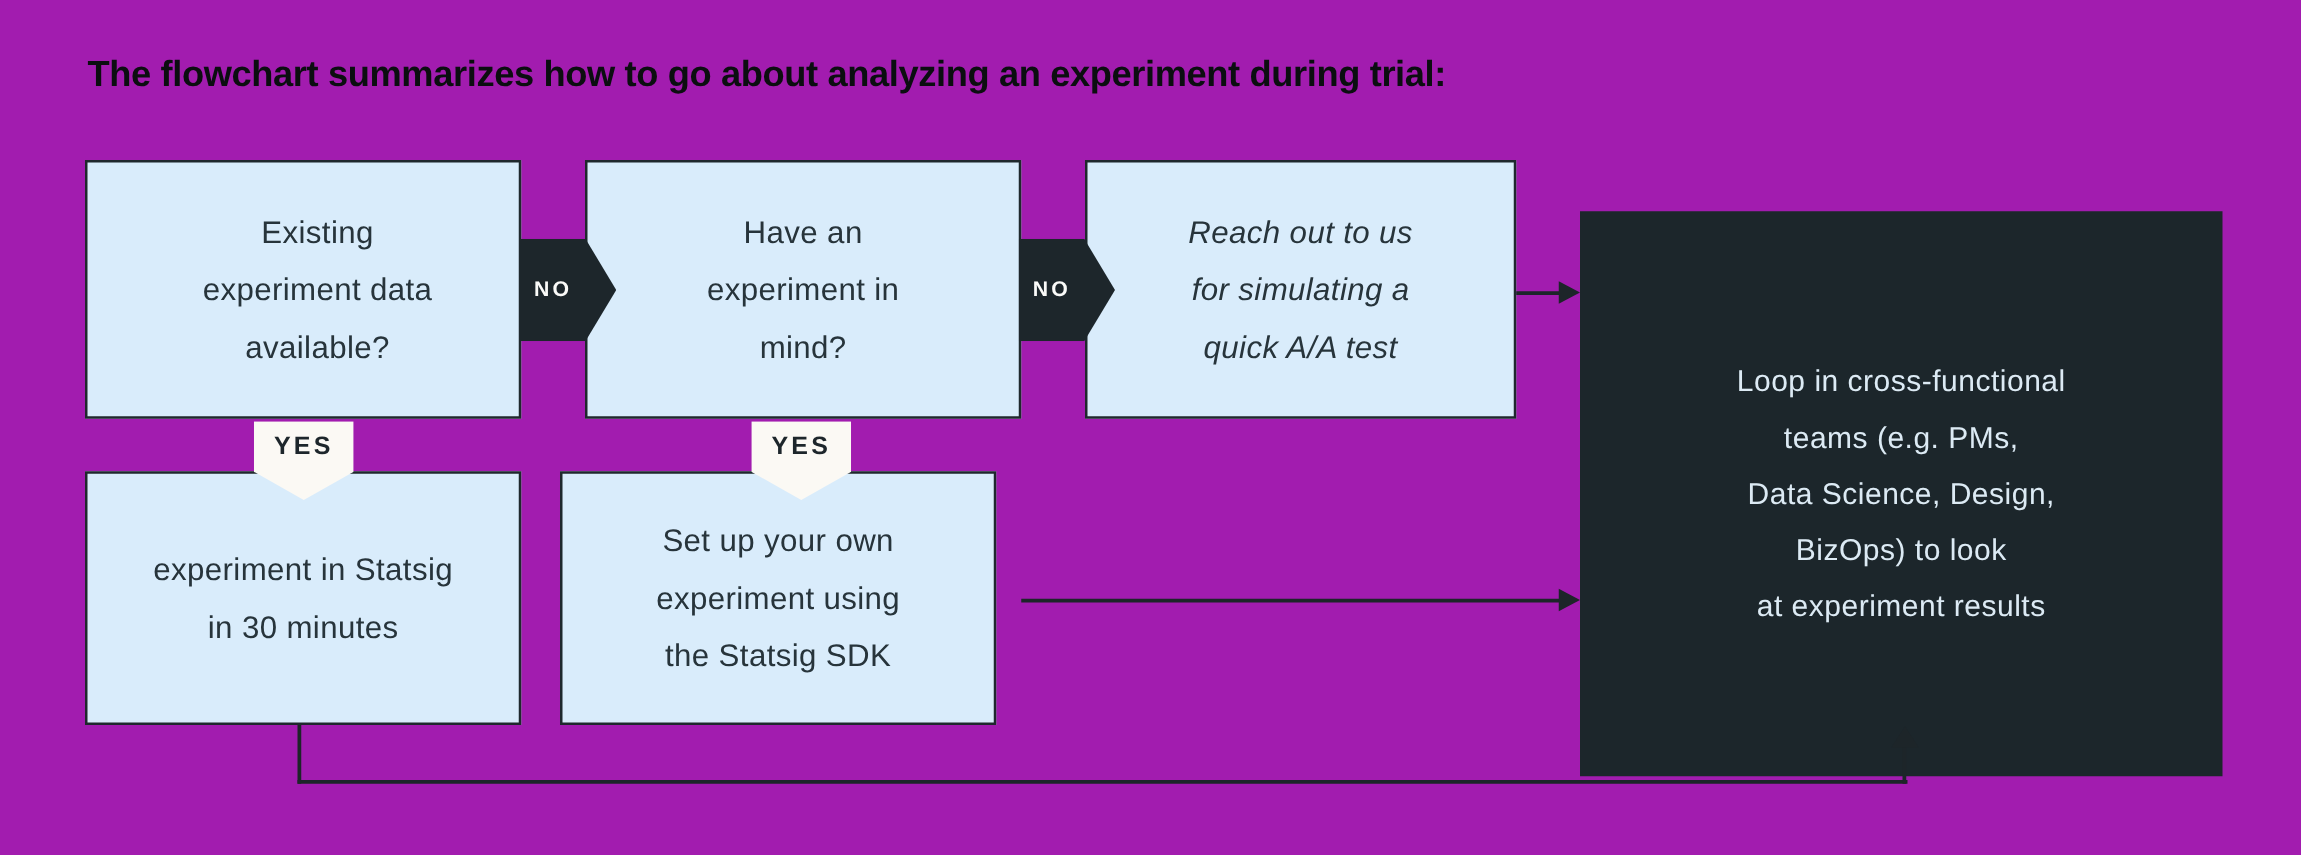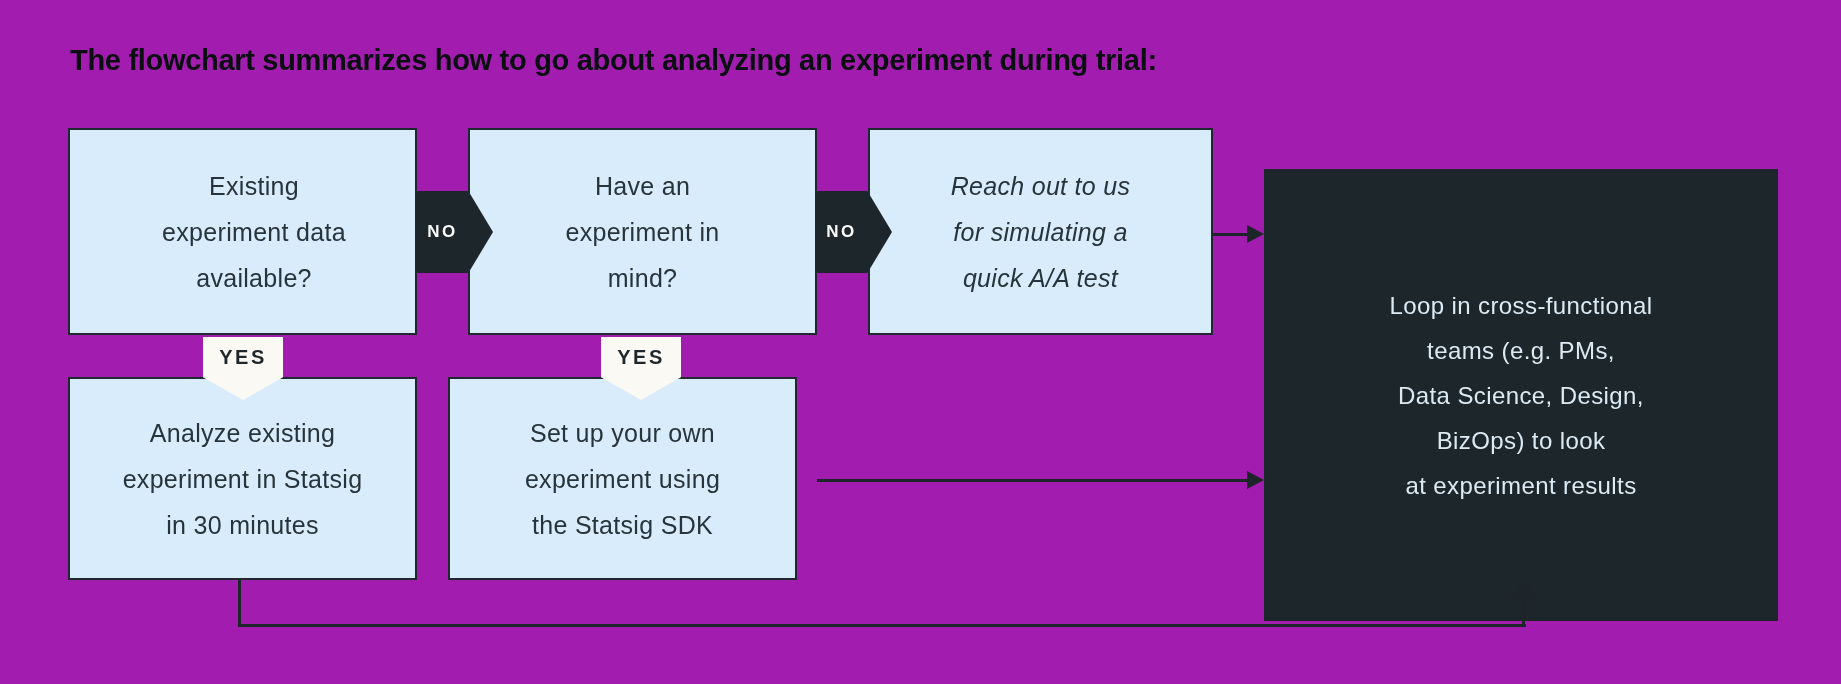--- a/index.html
+++ b/index.html
@@ -144,21 +144,20 @@
 
   <div class="box dark" id="box-loop">
     <span>Loop in cross-functional</span>
     <span>teams (e.g. PMs,</span>
     <span>Data Science, Design,</span>
     <span>BizOps) to look</span>
     <span>at experiment results</span>
   </div>
 
   <div class="box light" id="box-analyze">
-    <span>Analyze existing</span>
     <span>experiment in Statsig</span>
     <span>in 30 minutes</span>
   </div>
 
   <div class="box light" id="box-setup">
     <span>Set up your own</span>
     <span>experiment using</span>
     <span>the Statsig SDK</span>
   </div>
 

